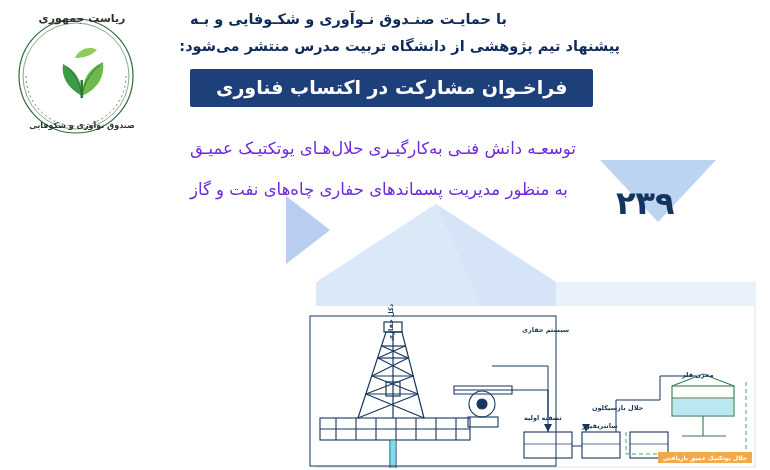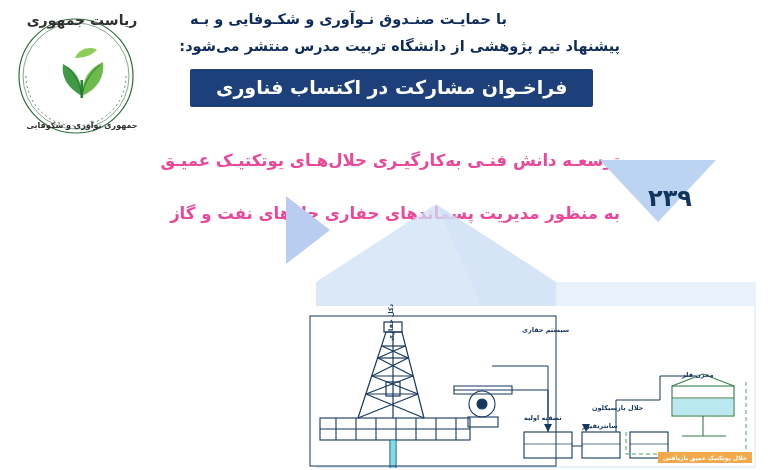--- a/index.html
+++ b/index.html
@@ -47,24 +47,24 @@
     font-size: 19px;
     font-weight: bold;
     padding: 7px 26px 9px 26px;
     display: inline-block;
     border-radius: 2px;
     letter-spacing: 0.6px;
     white-space: nowrap;
   }
 
   .subtitle {
-    margin-top: 24px;
-    color: #ec4899;
+    margin-top: 12px;
+    color: #6d28d9;
     font-size: 16.5px;
-    font-weight: bold;
+    font-weight: normal;
     line-height: 1.75;
     white-space: nowrap;
   }
 
   
   .logo-wrap {
     position: absolute;
     top: 6px;
     left: 18px;
     width: 128px;
@@ -73,21 +73,21 @@
   .logo-ring {
     position: absolute;
     inset: 6px;
     border-radius: 50%;
   }
   .logo-text-top, .logo-text-bottom {
     position: absolute;
     left: 0; right: 0;
     text-align: center;
     color: #2f2f2f;
-    font-size: 14px;
+    font-size: 11px;
     font-weight: bold;
   }
   .logo-text-top { top: 6px; }
   .logo-text-bottom { bottom: 4px; font-size: 8px; }
   .logo-leaf {
     position: absolute;
     left: 50%;
     top: 50%;
     transform: translate(-50%, -50%);
     width: 74px;
@@ -111,23 +111,23 @@
     top: 160px;
     border-left: 58px solid transparent;
     border-right: 58px solid transparent;
     border-bottom: 0;
     border-top: 62px solid #bcd3f2;
   }
 
   
   .poster-number {
     position: absolute;
-    left: 648px;
+    left: 616px;
     top: 184px;
-    font-size: 24px;
+    font-size: 32px;
     font-weight: bold;
     color: #12355f;
     letter-spacing: 1px;
   }
 
   
   .illus {
     position: absolute;
     left: 286px;
     top: 186px;
@@ -184,21 +184,21 @@
     <div class="logo-leaf">
       <svg width="74" height="60" viewBox="0 0 74 60">
         <path d="M37 56 C37 40 30 30 18 24 C16 36 22 48 37 56 Z" fill="#3f9a45"></path>
         <path d="M37 56 C37 38 45 28 58 22 C60 36 53 49 37 56 Z" fill="#6cba4a"></path>
         <path d="M37 57 C35 44 30 34 22 27" stroke="#2c7a33" stroke-width="1" fill="none"></path>
         <path d="M37 57 C39 42 46 32 55 25" stroke="#2c7a33" stroke-width="1" fill="none"></path>
         <path d="M30 18 C34 8 46 6 52 10 C46 16 38 18 30 18 Z" fill="#8fcc5a"></path>
         <rect x="35.5" y="40" width="2.5" height="18" fill="#2c7a33"></rect>
       </svg>
     </div>
-    <div class="logo-text-bottom">جمهوری نوآوری و شکوفایی</div>
+    <div class="logo-text-bottom">صندوق نوآوری و شکوفایی</div>
   </div>
 
   <div class="header-block">
     <div class="intro-line">با حمایـت صنـدوق نـوآوری و شکـوفایی و بـه</div>
     <div class="intro-line">پیشنهاد تیم پژوهشی از دانشگاه تربیت مدرس منتشر می‌شود:</div>
     <div class="call-banner">فراخـوان مشارکت در اکتساب فناوری</div>
     <div class="subtitle">توسعـه دانش فنـی به‌کارگیـری حلال‌هـای یوتکتیـک عمیـق</div>
     <div class="subtitle line2">به منظور مدیریت پسماندهای حفاری چاه‌های نفت و گاز</div>
   </div>
 

